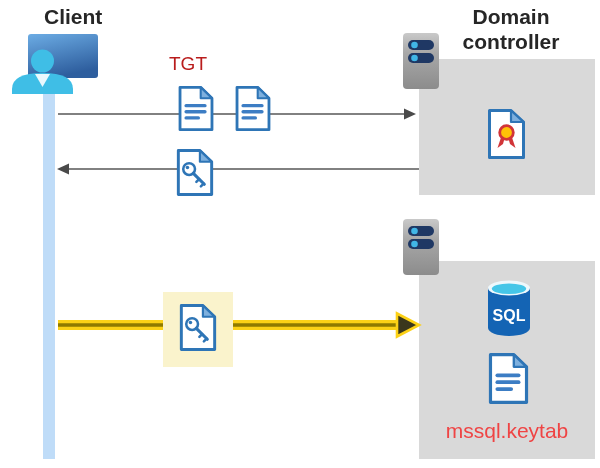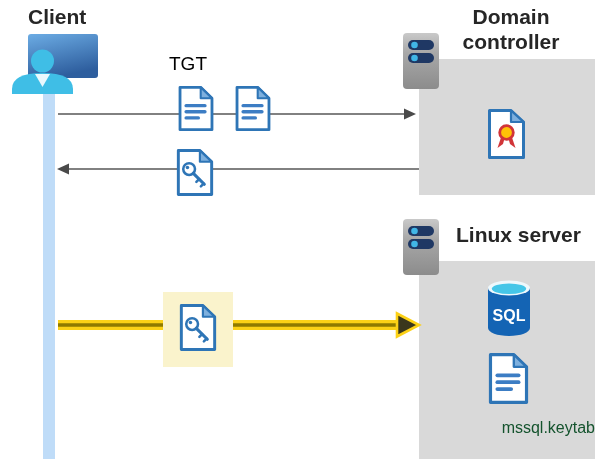--- a/index.html
+++ b/index.html
@@ -1,22 +1,22 @@
 <!DOCTYPE html>
 <html><head>
 <meta charset="utf-8">
 <style>
   html,body{margin:0;padding:0;background:#fff;}
   .canvas{position:relative;width:600px;height:468px;background:#ffffff;overflow:hidden;
           font-family:"Liberation Sans",sans-serif;}
   .abs{position:absolute;}
   .box{position:absolute;background:#d9d9d9;}
   .title{position:absolute;font-weight:bold;font-size:21px;line-height:25px;color:#262626;}
-  .small-label{position:absolute;font-size:19px;color:#000000;text-align:center;}
-  .file-label{position:absolute;font-size:16px;color:#14532d;text-align:right;}
+  .small-label{position:absolute;font-size:19px;color:#b91c1c;text-align:center;}
+  .file-label{position:absolute;font-size:21px;color:#ef4444;text-align:center;}
   .lifeline{position:absolute;left:43px;top:88px;width:12px;height:371px;background:#bfdcf8;}
   .highlight{position:absolute;left:163px;top:292px;width:70px;height:75px;background:#faf3cc;}
   svg{display:block;}
   .overlay{position:absolute;left:0;top:0;pointer-events:none;}
 </style>
 </head>
 <body>
 
 <div class="canvas">
 
@@ -79,21 +79,21 @@
     </g>
     <g>
       <line x1="58" y1="325" x2="399" y2="325" stroke="#fcd116" stroke-width="10"></line>
       <line x1="58" y1="325" x2="399" y2="325" stroke="#8f7a00" stroke-width="3.4"></line>
       <polygon points="397,313.5 419,325 397,336.5" fill="#3a371c" stroke="#fcd116" stroke-width="2.6"></polygon>
     </g>
   </svg>
 
   <div class="highlight"></div>
 
-  <div class="title" style="left:28px;top:4px;">Client</div>
+  <div class="title" style="left:44px;top:4px;">Client</div>
   <svg class="abs" style="left:10px;top:28px;" width="92" height="66" viewBox="0 0 92 66">
     <rect x="18" y="6" width="70" height="44" rx="3" fill="url(#gmon)"></rect>
     <polygon points="44,50 54,50 59,64 39,64" fill="url(#gstand)"></polygon>
     <g>
       <circle cx="32.5" cy="33" r="11.5" fill="#3fbee6"></circle>
       <path d="M2,66 V61 Q2,45 32.5,45 Q63,45 63,61 V66 Z" fill="#3fbee6"></path>
       <polygon points="25,46 40,46 32.5,59" fill="#e9f8fd"></polygon>
     </g>
   </svg>
 
@@ -121,21 +121,20 @@
     <path d="M2.5,2.5 H24 L36.5,14 V49.5 H2.5 Z" fill="#ffffff" stroke="#2e75b6" stroke-width="3" stroke-linejoin="round"></path>
     <path d="M24,2.5 L24,14 L36.5,14 Z" fill="#7eb0de" stroke="#2e75b6" stroke-width="2.2" stroke-linejoin="round"></path>
     <polygon points="14.5,28 10.5,40 16,36 17.5,30.5" fill="#d13438"></polygon>
     <polygon points="24.5,28 28.5,40 23,36 21.5,30.5" fill="#d13438"></polygon>
     <circle cx="19.5" cy="24.5" r="6.8" fill="#ffc107" stroke="#d13438" stroke-width="2.8"></circle>
   </svg>
 
   <svg class="abs" style="left:402px;top:218px;" width="38" height="58">
     <use href="#sym-server" width="38" height="58"></use>
   </svg>
-  <div class="title" style="left:456px;top:222px;width:140px;">Linux server</div>
 
   <svg class="abs" style="left:486px;top:279px;" width="46" height="58" viewBox="0 0 46 58">
     <path d="M2,9 V49 C2,53.4 11.4,57 23,57 C34.6,57 44,53.4 44,49 V9 Z" fill="#1464b4"></path>
     <ellipse cx="23" cy="9" rx="21" ry="7.5" fill="#eef8fc"></ellipse>
     <ellipse cx="23" cy="9.7" rx="17.2" ry="5.3" fill="#45c6e8"></ellipse>
     <text x="23" y="42" text-anchor="middle" font-family="Liberation Sans, sans-serif" font-size="16" font-weight="bold" fill="#ffffff">SQL</text>
   </svg>
 
   <svg class="abs" style="left:487px;top:352px;" width="43" height="53">
     <use href="#sym-doc" width="43" height="53"></use>

